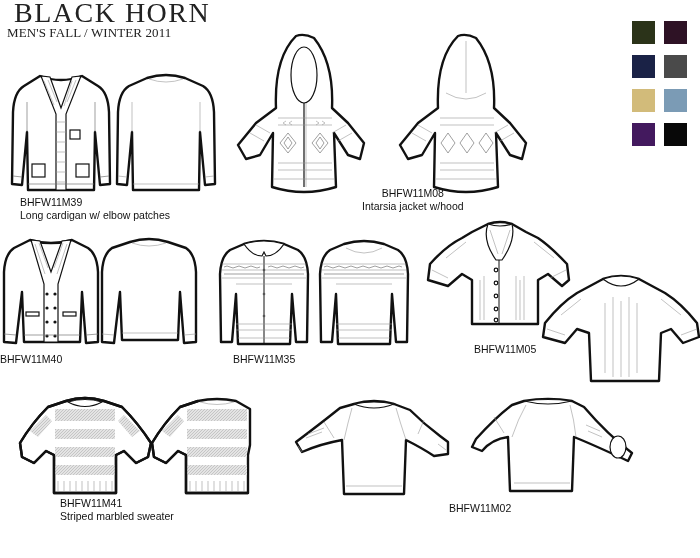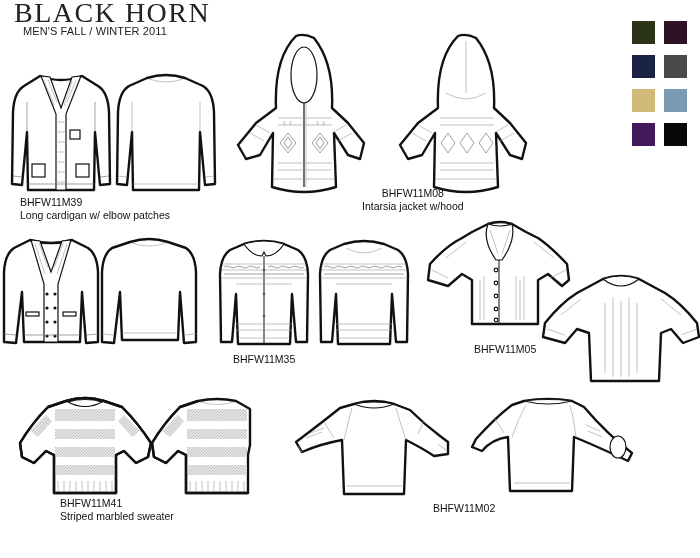--- a/index.html
+++ b/index.html
@@ -1,18 +1,18 @@
 <!DOCTYPE html>
 <html><head>
   <meta charset="utf-8">
   <style>
     html, body { margin:0; padding:0; background:#ffffff; }
     body { width:700px; height:558px; position:relative; overflow:hidden; font-family:"Liberation Sans", "DejaVu Sans", sans-serif; color:#111; }
     .brand { position:absolute; left:14px; top:-3px; font-family:"Liberation Serif", "DejaVu Serif", serif; font-size:28px; letter-spacing:1.5px; color:#222; font-weight:normal; }
-    .season { position:absolute; left:23px; top:25px; font-size:11px; color:#222; letter-spacing:0.1px; }
+    .season { position:absolute; left:7px; top:25px; font-size:13px; color:#222; letter-spacing:0.1px;font-family:Liberation Serif, serif; }
     .swatches { position:absolute; left:632px; top:21px; display:grid; grid-template-columns:23px 23px; column-gap:9px; row-gap:11px; }
     .swatch { width:23px; height:23px; }
     .caption { position:absolute; font-size:10.5px; line-height:12.5px; color:#111; white-space:nowrap; }
     .caption span { display:block; }
     svg.g { position:absolute; overflow:visible; }
     svg.g .o { fill:#fff; stroke:#111; stroke-width:2.4; stroke-linejoin:round; }
     svg.g .t { fill:none; stroke:#777; stroke-width:0.7; }
     svg.g .r { fill:#fff; stroke:#111; stroke-width:1.2; }
     svg.g .h { fill:none; stroke:#999; stroke-width:0.6; }
   </style>
@@ -88,20 +88,21 @@
   <rect class="r" x="24" y="76" width="13" height="4"></rect>
     <rect class="r" x="61" y="76" width="13" height="4"></rect>
   <path class="t" d="M22 99 L78 99 M2 98 L14 99 M84 99 L96 98"></path>
 </svg>
 
 <svg class="g" style="left:100px;top:236px" width="98" height="112" viewBox="0 0 98 112">
   <path class="o" d="M30 6 L12 12 Q3 18 2 36 L2 106 L14 107 L20 56 L22 104 L78 104 L80 56 L84 107 L96 106 L96 36 Q95 18 86 12 L68 6 Q49 0 30 6 Z"></path>
   <path class="h" d="M32 7 Q49 13 66 7 M22 97 L78 97 M2 98 L14 99 M84 99 L96 98"></path>
 </svg>
 <div class="caption" style="left:0px;top:353px;width:185px">
+  <span>BHFW11M40</span>
 </div>
 
 <svg class="g" style="left:218px;top:238px" width="92" height="110" viewBox="0 0 92 110">
   <path class="o" d="M26 6 L12 12 Q3 18 2 36 L3 104 L14 104 L18 56 L20 106 L72 106 L74 56 L78 104 L89 104 L90 36 Q89 18 80 12 L66 6 Q46 0 26 6 Z"></path>
   <path class="r" d="M26 6 Q34 18 44 18 L46 14 L48 18 Q58 18 66 6 Q46 0 26 6 Z"></path>
   <line x1="46" y1="18" x2="46" y2="106" stroke="#111" stroke-width="1"></line>
   <path class="h" d="M4 26 L88 26 M4 32 L88 32 M4 40 L88 40 M18 46 L74 46 M18 86 L74 86 M18 92 L74 92 M20 100 L72 100"></path>
   <path class="t" d="M6 29 Q9 27 12 29 Q15 31 18 29 Q21 27 24 29 Q27 31 30 29 Q33 27 36 29 Q39 31 42 29 M50 29 Q53 27 56 29 Q59 31 62 29 Q65 27 68 29 Q71 31 74 29 Q77 27 80 29 Q83 31 86 29 M6 36 L86 36"></path>
   <circle cx="46" cy="32" r="1.3" fill="#555"></circle>
     <circle cx="46" cy="56" r="1.3" fill="#555"></circle>
@@ -176,15 +177,15 @@
   <path class="r" d="M60 6 Q80 14 100 6 Q80 2 60 6 Z"></path>
   <path class="h" d="M58 10 Q54 24 50 42 M102 10 Q106 24 112 42 M30 24 L40 40 M130 22 L124 36 M14 36 L30 30 M12 40 L28 34 M52 88 L108 88 M4 48 L8 54 M144 46 L152 52"></path>
 </svg>
 
 <svg class="g" style="left:468px;top:395px" width="170" height="100" viewBox="0 0 170 100">
   <path class="o" d="M56 6 L44 10 Q28 22 8 44 L4 52 L14 56 Q24 44 40 42 L42 96 L104 96 L106 42 Q126 50 160 66 L164 58 Q140 40 116 12 L104 6 Q80 2 56 6 Z"></path>
   <path class="r" d="M56 6 Q80 12 104 6 Q80 3 56 6 Z"></path>
   <path class="h" d="M58 10 Q50 24 44 42 M102 10 Q106 24 108 42 M26 22 L36 38 M118 30 L132 36 M120 36 L134 42 M46 88 L102 88"></path>
   <ellipse class="r" cx="150" cy="52" rx="8" ry="11"></ellipse>
 </svg>
-<div class="caption" style="left:433px;top:502px;text-align:center">
+<div class="caption" style="left:449px;top:502px;text-align:center">
   <span>BHFW11M02</span>
 </div>
 
 </body></html>

